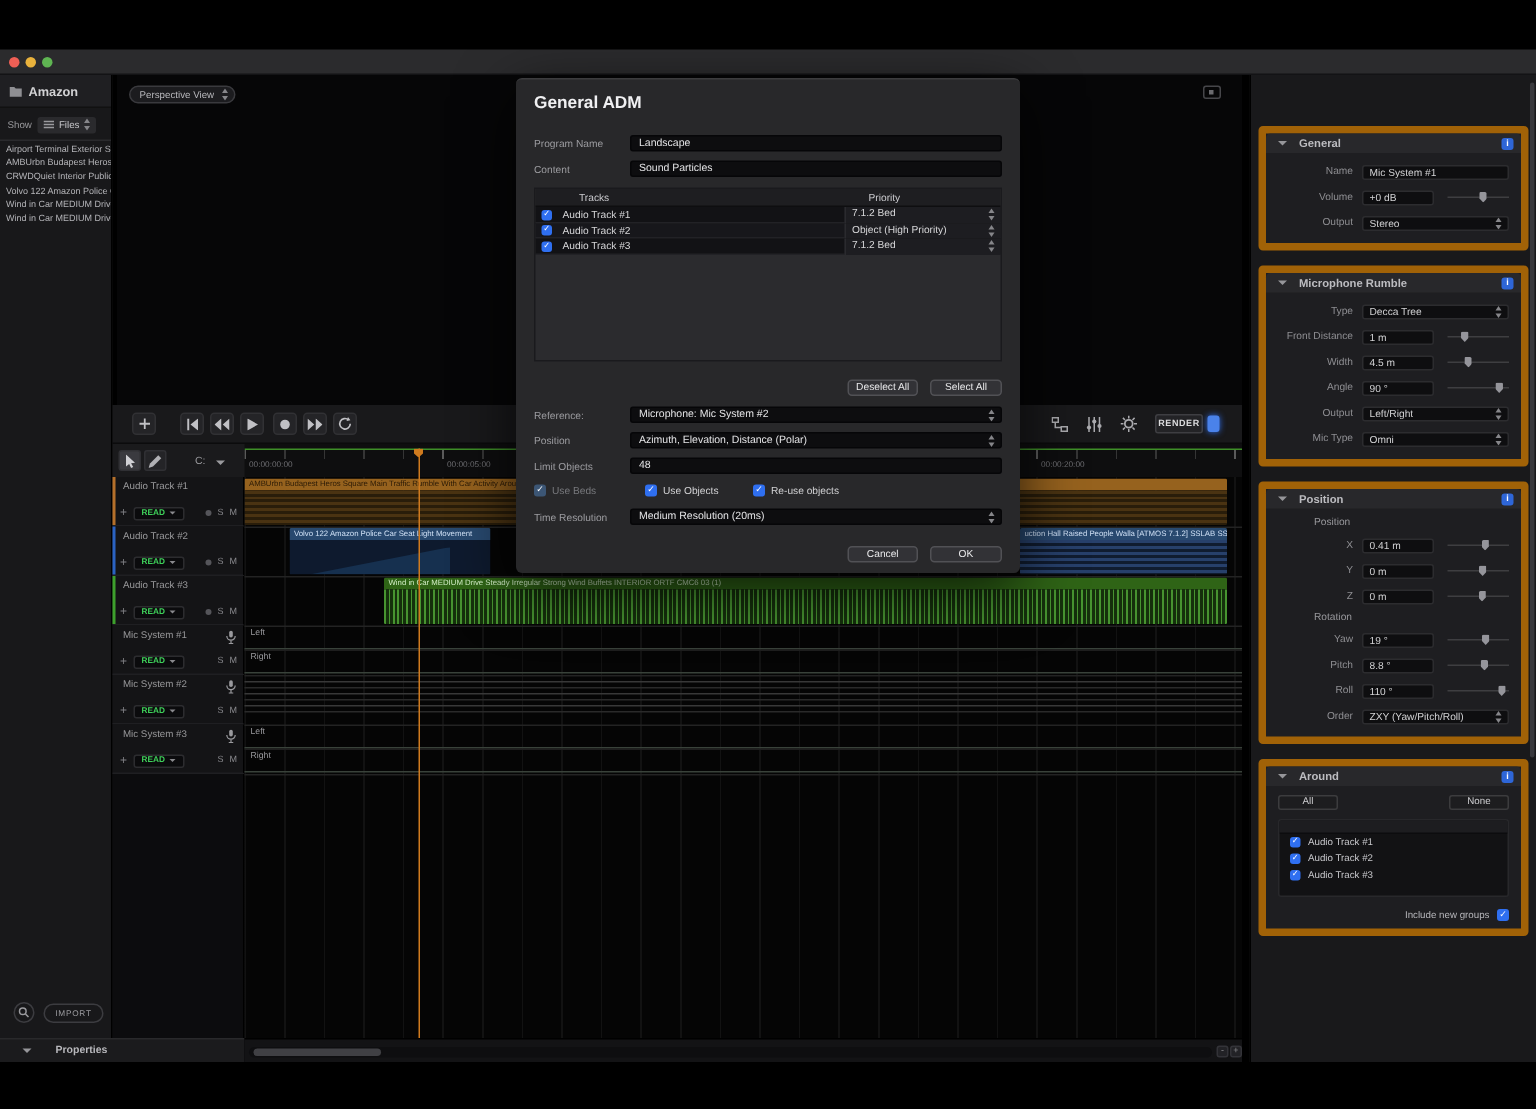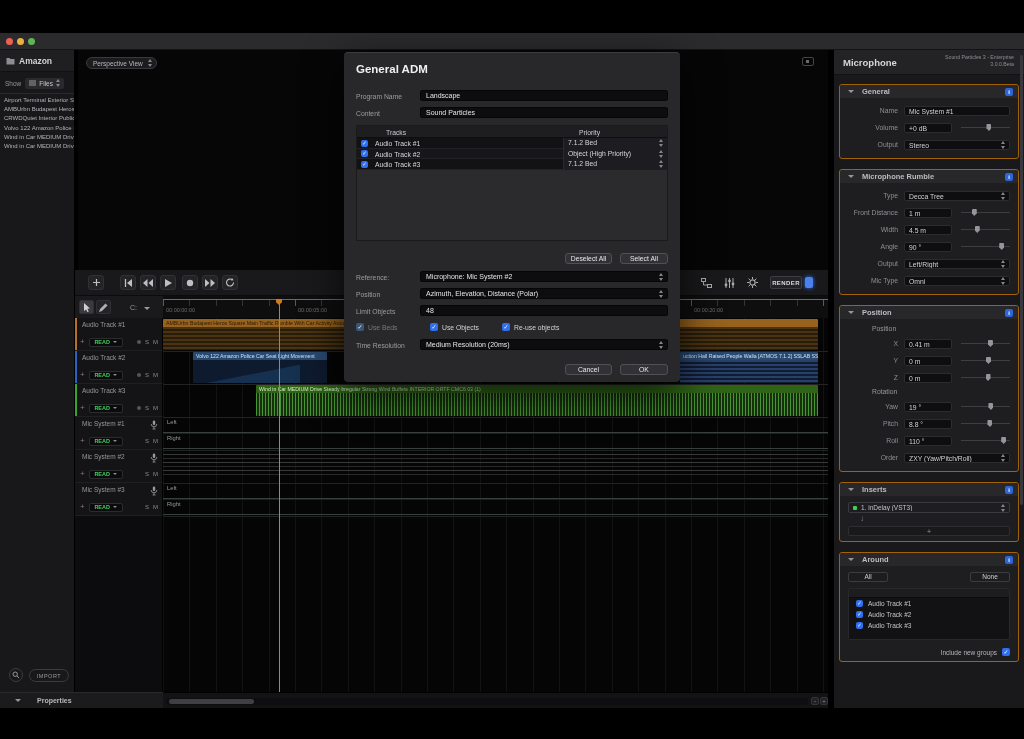--- a/index.html
+++ b/index.html
@@ -96,21 +96,21 @@
   .sb-thumb{position:absolute;left:3px;top:1px;width:85px;height:5px;background:#404044;border-radius:2.5px;}
   .zbtn{position:absolute;top:4px;width:8px;height:8px;background:#222226;border:1px solid #333338;border-radius:2px;color:#8e8e92;font-size:6px;line-height:6px;display:flex;align-items:center;justify-content:center;}
 
   
   .micp{position:absolute;left:833px;top:50px;width:191px;height:658px;background:#19191b;border-left:1px solid #000;}
   .micp-head{position:absolute;left:0;top:0;width:100%;height:25px;background:#232326;border-bottom:1px solid #121214;}
   .micp-title{position:absolute;left:9px;top:7px;font-size:9.5px;font-weight:bold;color:#d6d6d8;}
   .micp-app{position:absolute;right:10px;top:4px;text-align:right;font-size:5.2px;color:#8e8e92;line-height:7px;}
   .micp-scroll{position:absolute;left:0;top:25px;width:100%;bottom:0;padding:9px 5px 0 5px;}
   .vsb{position:absolute;right:1px;top:5px;width:3px;height:450px;background:#39393d;border-radius:1.5px;}
-  .sec{background:#1e1e21;border-radius:3px;margin-bottom:10px;border:1px solid #a16207;}
+  .sec{background:#1e1e21;border-radius:3px;margin-bottom:10px;border:5px solid #a16207;}
   .sec-h{position:relative;height:13px;background:#28282b;border-radius:3px 3px 0 0;display:flex;align-items:center;}
   .chev{width:0;height:0;border-left:3px solid transparent;border-right:3px solid transparent;border-top:3.5px solid #96969a;margin:0 8px 0 8px;}
   .sec-t{font-size:7.5px;font-weight:bold;color:#bcbcc0;}
   .info{position:absolute;right:5px;top:2.5px;width:8px;height:8px;background:#2e66d8;border-radius:2px;color:#fff;font-size:6px;font-weight:bold;text-align:center;line-height:8px;}
   .info::after{content:"i";}
   .sec-b{padding:4px 0 5px 0;}
   .prow{display:flex;align-items:center;height:17px;padding:0 8px;}
   .plabel{width:50px;text-align:right;margin-right:6px;font-size:6.8px;color:#8e8e92;flex:none;}
   .pfield{width:48px;height:10px;background:#0e0e10;border:1px solid #2c2c2f;border-radius:2px;font-size:6.8px;color:#d2d2d4;line-height:9px;padding:0 4px;white-space:nowrap;overflow:hidden;flex:none;}
   .pfield.wide{flex:1;width:auto;}
@@ -474,27 +474,20 @@
 
   <div class="scrollrow">
     <div class="sb-track">
       <div class="sb-thumb"></div>
     </div>
     <div class="zbtn" style="left:648px;">-</div>
     <div class="zbtn" style="left:657px;">+</div>
   </div>
 
   <div class="micp">
-    <div class="micp-head">
-      <span class="micp-title">Microphone</span>
-      <div class="micp-app">
-        <div>Sound Particles 3 - Enterprise</div>
-        <div>3.0.0.Beta</div>
-      </div>
-    </div>
     <div class="micp-scroll">
 
       <div class="sec">
         <div class="sec-h">
           <span class="chev"></span>
           <span class="sec-t">General</span>
           <span class="info"></span>
         </div>
         <div class="sec-b">
           <div class="prow">
@@ -609,36 +602,20 @@
                 <span class="knob" style="left:82%;"></span>
               </span>
           </div>
           <div class="prow">
             <span class="plabel">Order</span>
             <span class="pselect"><span>ZXY (Yaw/Pitch/Roll)</span><span class="spin"></span></span>
           </div>
         </div>
       </div>
 
-      <div class="sec">
-        <div class="sec-h">
-          <span class="chev"></span>
-          <span class="sec-t">Inserts</span>
-          <span class="info"></span>
-        </div>
-        <div class="sec-b">
-          <div class="slot">
-            <span class="slot-dot"></span>
-            <span class="slot-lbl">1. inDelay (VST3)</span>
-            <span class="spin"></span>
-          </div>
-          <div class="flow-arrow"></div>
-          <div class="add-btn">+</div>
-        </div>
-      </div>
 
       <div class="sec">
         <div class="sec-h">
           <span class="chev"></span>
           <span class="sec-t">Around</span>
           <span class="info"></span>
         </div>
         <div class="sec-b">
           <div class="stems-btns">
             <span class="sbtn">All</span>

